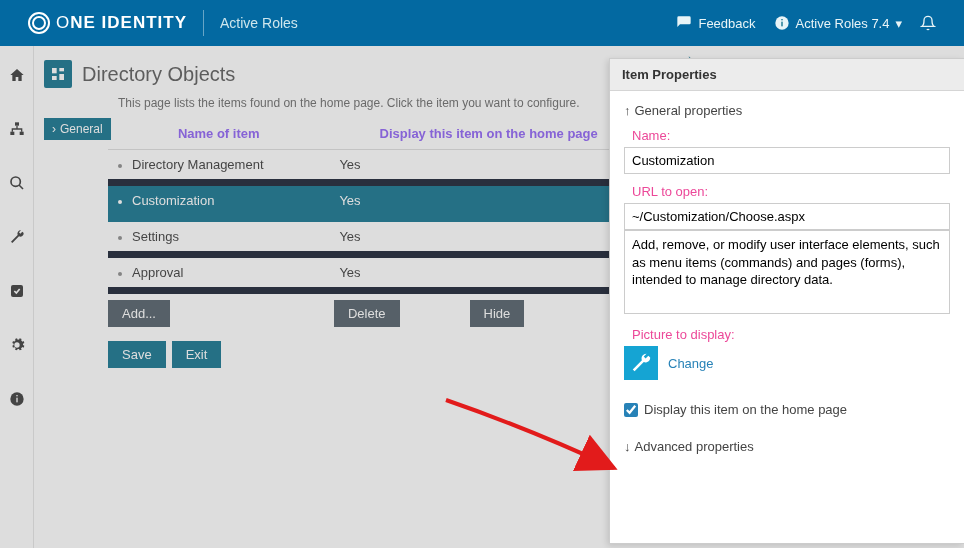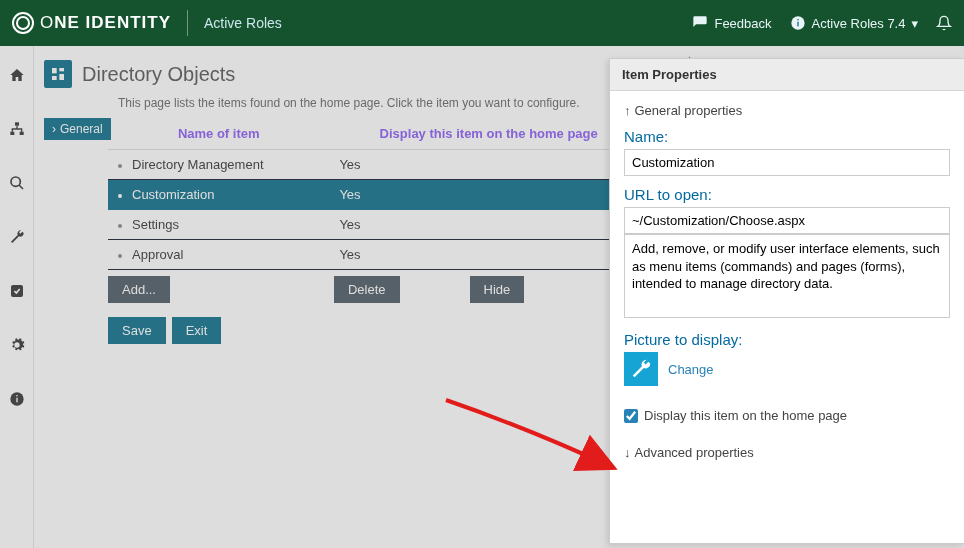--- a/index.html
+++ b/index.html
@@ -1,19 +1,19 @@
 <!DOCTYPE html>
 <html><head>
 <meta charset="utf-8">
 <style>
 * { margin: 0; padding: 0; box-sizing: border-box; }
 body { font-family: "Segoe UI", Arial, sans-serif; font-size: 13px; color: #333; background: #fff; width: 964px; height: 548px; overflow: hidden; position: relative; }
 
 
-.topbar { height: 46px; background: #14532d; color: #fff; display: flex; align-items: center; padding: 0 12px; }
+.topbar { height: 46px; background: #0369a1; color: #fff; display: flex; align-items: center; padding: 0 28px; }
 .brand { display: flex; align-items: center; gap: 6px; }
 .brand-logo { width: 22px; height: 22px; border: 2px solid #fff; border-radius: 50%; position: relative; display:flex; align-items:center; justify-content:center;}
 .brand-logo::after { content:''; width:10px; height:10px; border:2px solid #fff; border-radius:50%; }
 .brand-text { font-size: 17px; letter-spacing: 1px; font-weight: 300; }
 .brand-text b { font-weight: 600; }
 .brand-divider { width: 1px; height: 26px; background: rgba(255,255,255,0.4); margin: 0 10px; }
 .brand-sub { font-size: 14px; color: #cde6ed; }
 .topbar-spacer { flex: 1; }
 .topbar-item { display: flex; align-items: center; gap: 6px; margin-left: 18px; font-size: 13px; color: #e8f4f7; cursor: pointer; }
 .topbar-icon { width: 14px; height: 14px; display: inline-block; }
@@ -38,38 +38,38 @@
 
 .content { padding: 0 10px 10px 10px; }
 .hint { font-size: 12px; color: #666; margin: 0 0 8px 74px; }
 .layout { display: flex; gap: 0; align-items:flex-start;}
 .leftcol { width: 64px; }
 .badge { background: #0a6e8a; color:#fff; font-size:12px; padding:4px 8px; display:inline-flex; align-items:center; gap:4px; cursor:pointer; }
 
 .tablewrap { flex:1; max-width: 540px; }
 table { width: 100%; border-collapse: collapse; font-size: 13px; }
 thead th { text-align: center; font-weight: 600; color: #8b5cf6; padding: 8px 10px; border-bottom: 1px solid #ddd; }
-tbody td { padding: 7px 10px; border-bottom: 1px solid #0f172a; }
+tbody td { padding: 7px 10px; border-bottom: 7px solid #0f172a; }
 tbody tr.selected { background: #0a6e8a; color: #fff; }
 tbody tr.selected td { border-bottom-color: #0a6e8a; }
 .bullet { display:inline-block; width:4px; height:4px; background:#888; border-radius:50%; margin-right:10px; vertical-align:middle;}
 tr.selected .bullet { background:#fff; }
 
 .btnrow { margin-top: 6px; display: flex; gap: 8px; }
 .btn { background: #4b5963; color: #fff; border: none; padding: 6px 14px; font-size: 13px; cursor: pointer; }
 .btnrow2 { margin-top: 14px; display:flex; gap:6px;}
 .btn2 { background: #0a6e8a; color:#fff; border:none; padding:6px 14px; font-size:13px; cursor:pointer;}
 
 
 .props-panel { position: absolute; right: 0; top: 58px; bottom: 4px; width: 355px; background: #fff; border: 1px solid #ccc; border-right:none; box-shadow: -2px 2px 6px rgba(0,0,0,0.12); }
 .props-title { background: #ececec; border-bottom: 1px solid #d5d5d5; padding: 8px 12px; font-weight: 600; font-size: 13px; }
 .props-body { padding: 12px 14px; font-size: 13px; color: #444; }
 .section-head { font-size: 13px; color: #444; margin-bottom: 10px; cursor:pointer; display:flex; align-items:center; gap:4px;}
 .section-adv { margin-top: 22px; }
-.field-label { font-size: 15px; margin: 10px 0 4px 0; color: #0369a1; }
+.field-label { font-size: 13px; margin: 10px 0 4px 8px; color: #ec4899; }
 .field-input { width: 100%; border: 1px solid #ccc; padding: 5px 7px; font-size: 13px; font-family: inherit; }
 textarea.field-input { height: 84px; resize: none; line-height: 1.35; }
 .pic-row { display: flex; align-items: center; gap: 10px; margin-top: 4px; }
 .pic-box { width: 34px; height: 34px; background: #15a4d3; display:flex; align-items:center; justify-content:center; }
 .change-link { color: #2782b7; cursor: pointer; }
 .check-row { display:flex; align-items:center; gap:6px; margin-top: 22px; }
 .check-row input { width:14px; height:14px; accent-color:#2782b7; }
 
 
 .dim-overlay { position:absolute; left:0; top:46px; right:0; bottom:0; background: rgba(120,120,120,0.25); }

